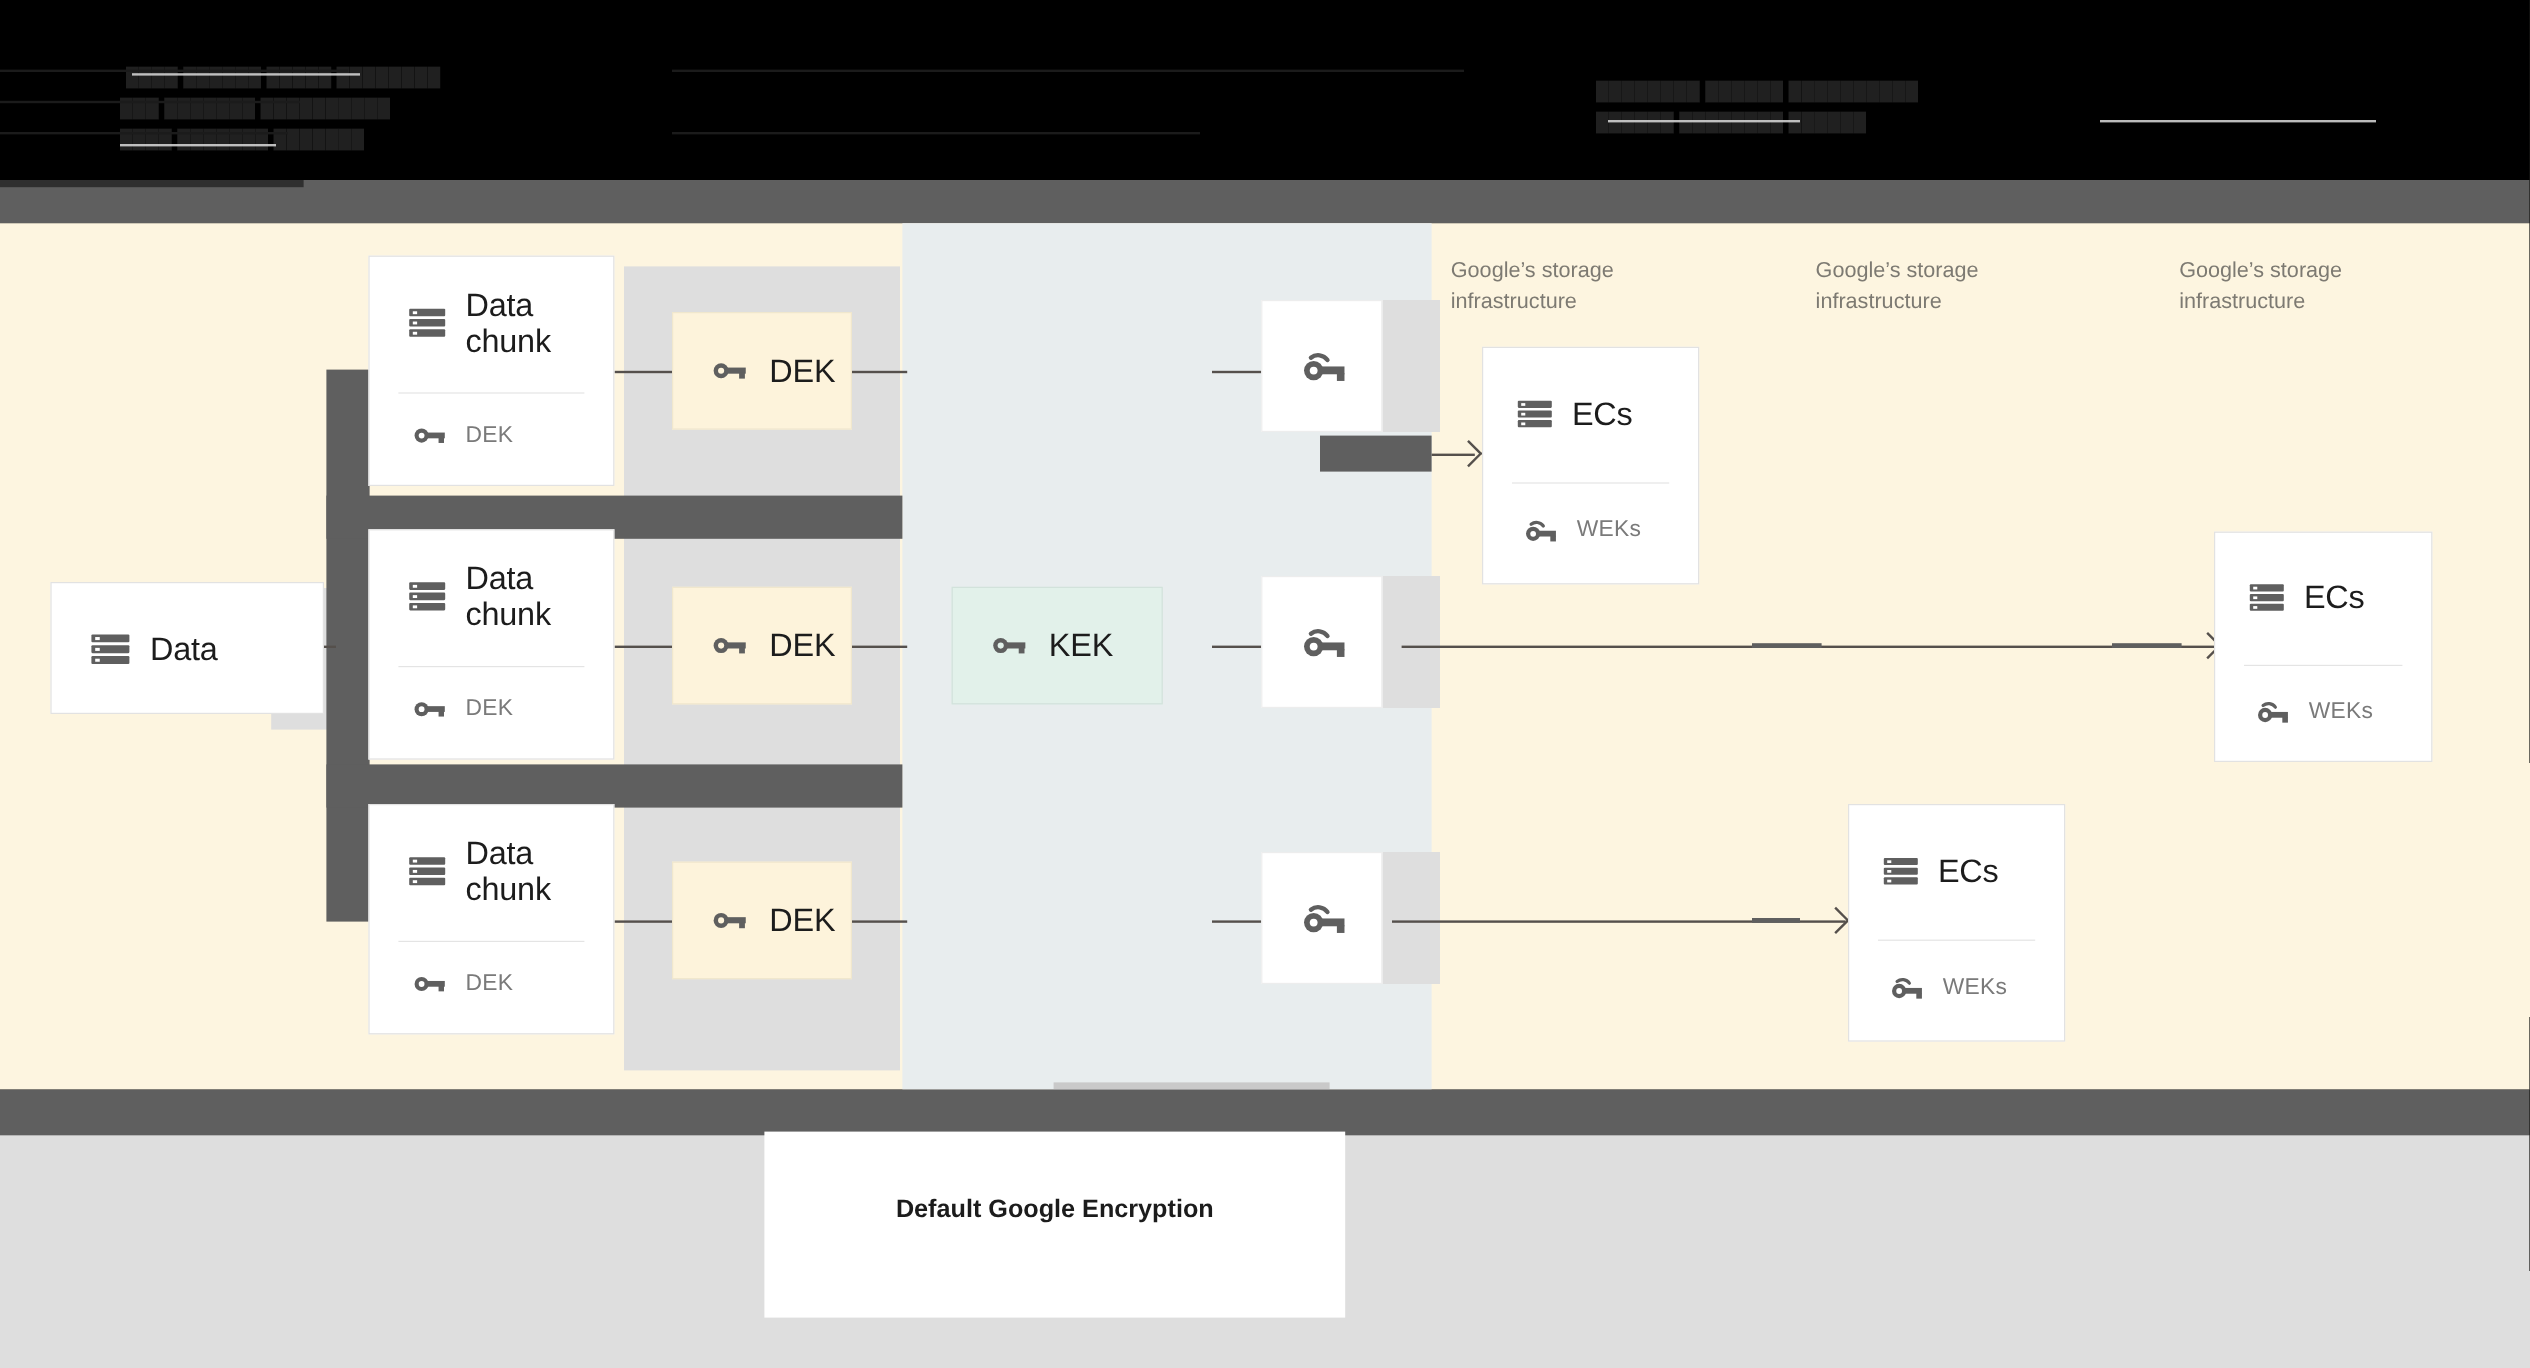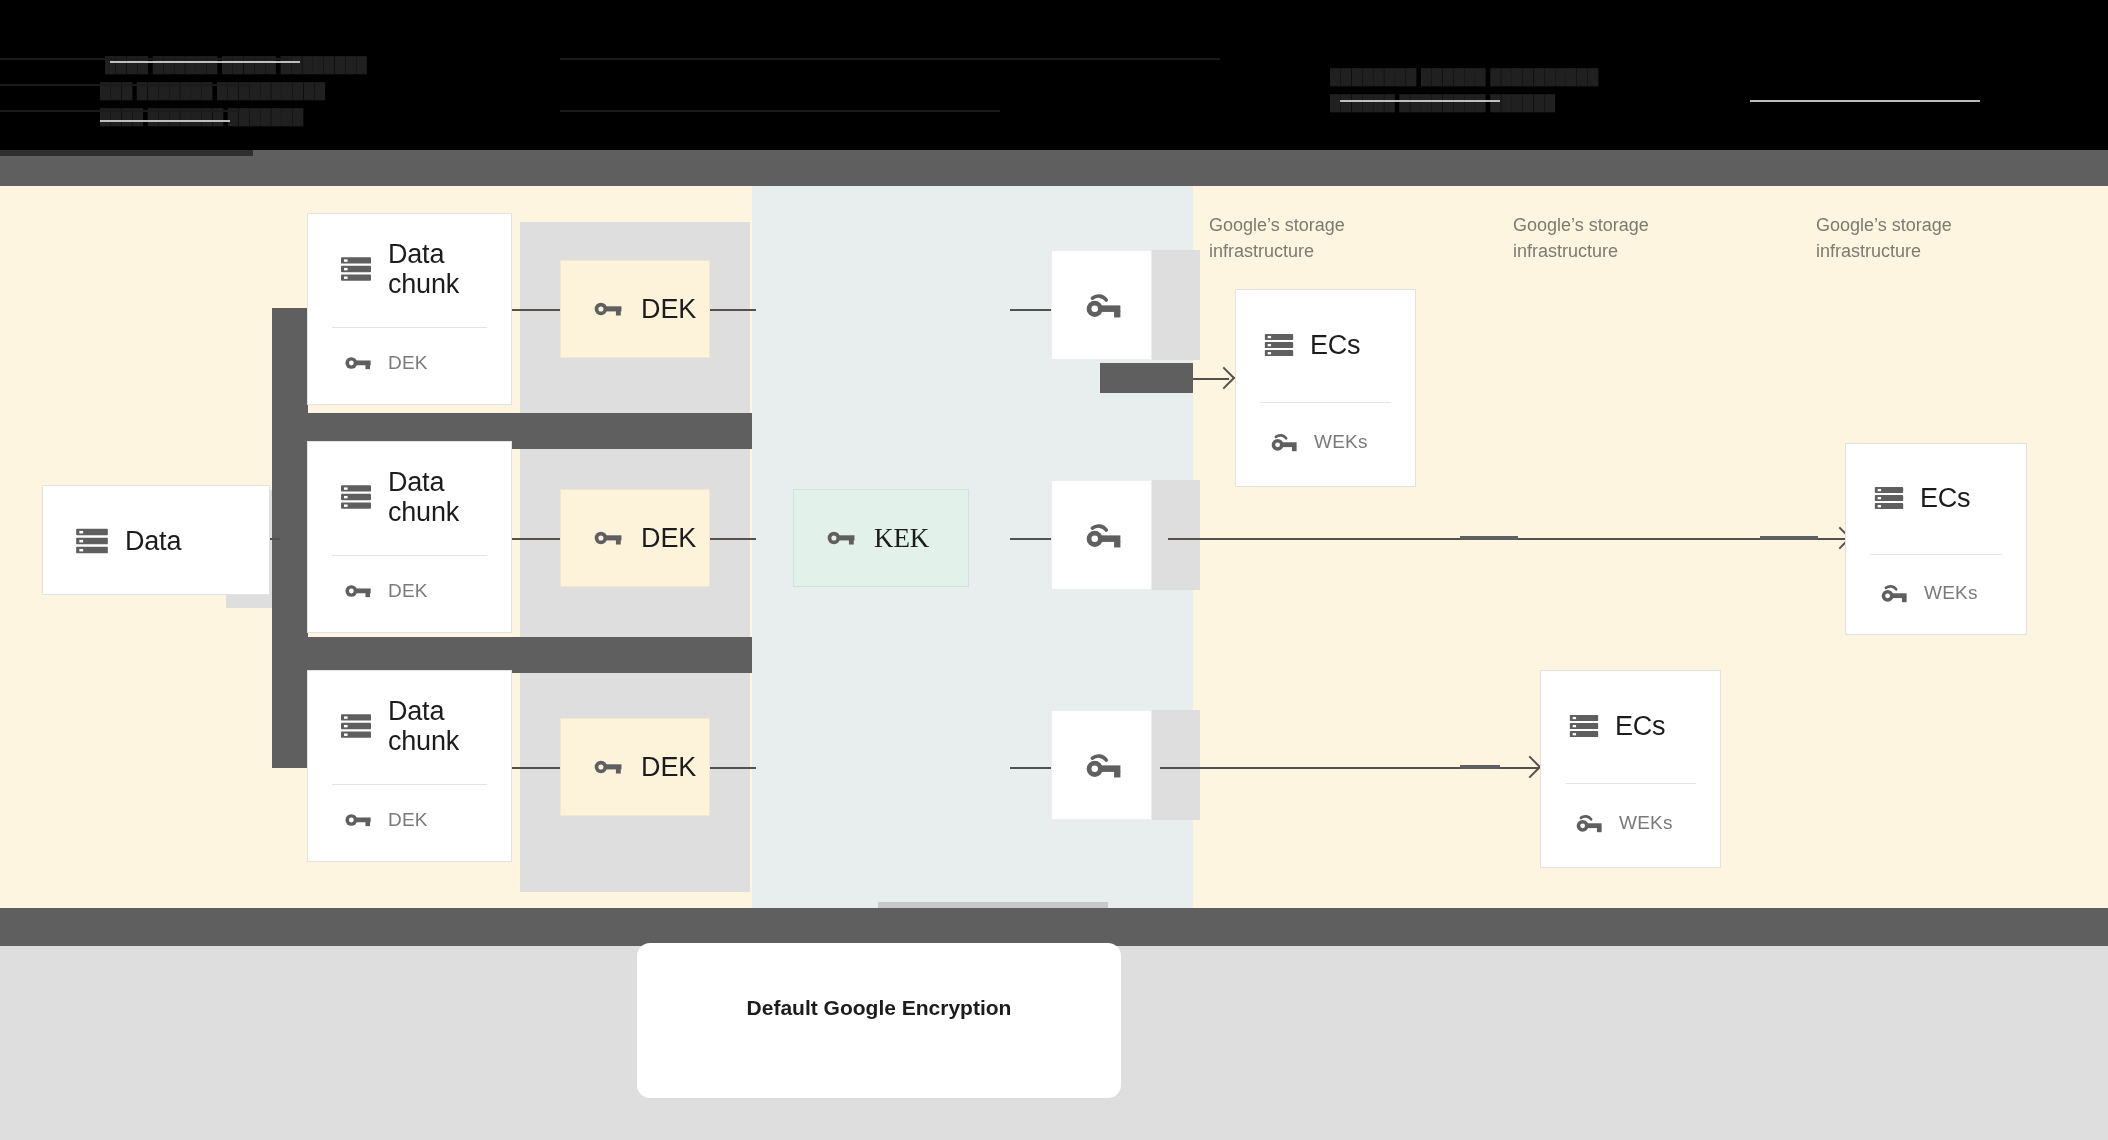--- a/index.html
+++ b/index.html
@@ -46,29 +46,29 @@
   .card-div { position:absolute; left:24px; right:24px; height:1px; background:#e4e4e4; }
   .card-bot { display:flex; align-items:center; gap:14px; padding:0 0 0 34px; }
   .card-title { font-size:27px; color:#1c1c1c; line-height:1.12; letter-spacing:-.2px; }
   .card-sub { font-size:19px; color:#7a7a7a; letter-spacing:.2px; }
 
   
   .kbox { position:absolute; display:flex; align-items:center; gap:16px; padding-left:30px;
           border:1px solid #e2dfd2; }
   .kbox-label { font-size:27px; color:#1c1c1c; letter-spacing:-.1px; }
   .kbox.dek { background:#fdf3db; border-color:#f0e7cd; }
-  .kbox.kek { background:#e2f1ea; border-color:#d2e2db;font-family:Liberation Serif, serif; }
+  .kbox.kek { background:#e2f1ea; border-color:#d2e2db; }
 
   
   .wkbox { position:absolute; background:#fff; border:1px solid #ededed;
            display:flex; align-items:center; justify-content:center; }
 
   
   .caption { position:absolute; background:#fff; display:flex; flex-direction:column;
-             align-items:center; justify-content:center;border-radius:13px; }
+             align-items:center; justify-content:center; }
   .caption-title { font-size:21px; font-weight:bold; color:#1c1c1c; margin-bottom:26px; }
   .caption-body { font-size:21px; color:#1c1c1c; text-align:center; line-height:1.42; }
   .caption-body b { font-weight:bold; }
 
   
   .infra-label { position:absolute; font-size:18px; color:#7d7a72; line-height:1.42; width:190px; }
 
   svg { display:block; }
 </style>
 </head>

